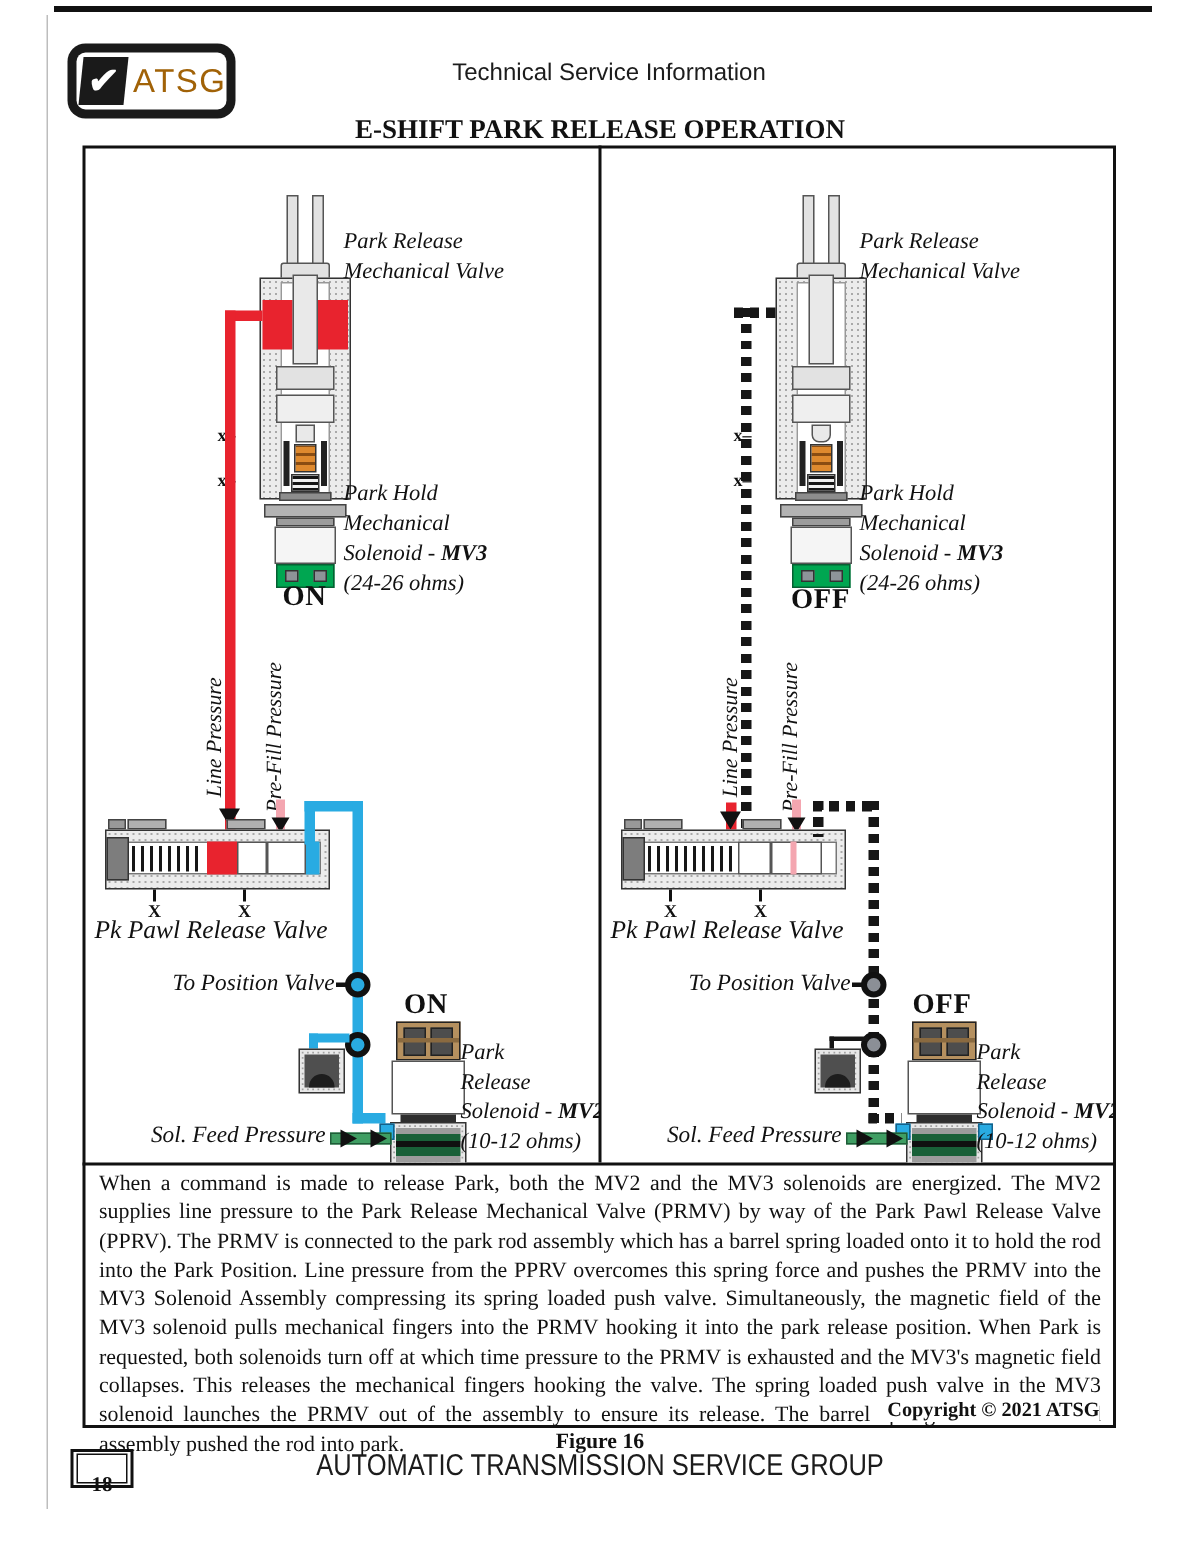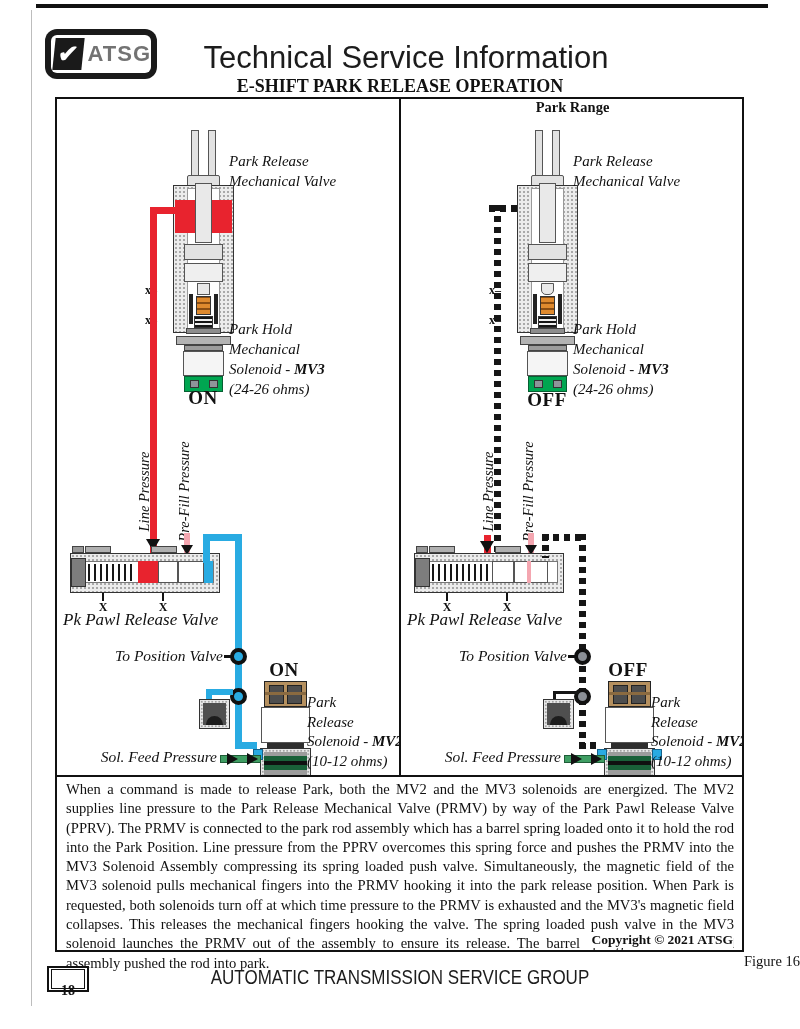--- a/index.html
+++ b/index.html
@@ -33,24 +33,24 @@
 </style>
 </head>
 <body>
 
 <div class="abs" style="left:36px;top:4px;width:732px;height:4px;background:#111;"></div>
 <div class="abs" style="left:31px;top:10px;width:1px;height:996px;background:#bdbdbd;"></div>
 
 <div class="abs" style="left:45px;top:29px;width:112px;height:50px;background:#1a1a1a;border-radius:12px;display:flex;align-items:center;justify-content:center;">
   <div style="background:#fff;border-radius:6px;height:38px;width:100px;display:flex;align-items:center;">
     <div style="width:36px;height:32px;margin-left:3px;background:#1a1a1a;color:#fff;display:flex;align-items:center;justify-content:center;font-size:24px;font-weight:bold;transform:skewX(-6deg);">✔</div>
-    <div style="font-family:'Liberation Sans',sans-serif;font-weight:700;font-size:22px;color:#737373;padding-left:5px;letter-spacing:1px;">ATSG</div>
-  </div>
-</div>
-<div class="abs" style="left:12px;right:0;top:40px;text-align:center;font-family:'Liberation Sans',sans-serif;font-size:31px;color:#1c1c1c;">Technical Service Information</div>
+    <div style="font-family:'Liberation Sans',sans-serif;font-weight:400;font-size:22px;color:#a16207;padding-left:5px;letter-spacing:1px;">ATSG</div>
+  </div>
+</div>
+<div class="abs" style="left:12px;right:0;top:40px;text-align:center;font-family:'Liberation Sans',sans-serif;font-size:16px;color:#1c1c1c;">Technical Service Information</div>
 <div class="abs" style="left:0;right:0;top:76px;text-align:center;font-family:'Liberation Serif',serif;font-weight:bold;font-size:18px;">E-SHIFT PARK RELEASE OPERATION</div>
 
 <div class="abs" style="left:55px;top:97px;width:689px;height:855px;border:2px solid #111;box-sizing:border-box;"></div>
 <div class="abs" style="left:399px;top:97px;width:2px;height:678px;background:#111;"></div>
 <div class="abs" style="left:55px;top:775px;width:689px;height:2px;background:#111;"></div>
 
 <div class="panel" style="left:57px;">
 
   <div class="part gray" style="left:134px;top:33px;width:8px;height:48px;"></div>
   <div class="part gray" style="left:151px;top:33px;width:8px;height:48px;"></div>
@@ -147,21 +147,20 @@
   <div class="abs anno" style="left:24px;top:650px;width:136px;text-align:right;font-size:15.5px;">Sol. Feed Pressure</div>
   <div class="abs anno" style="left:250px;top:596px;line-height:19.5px;">
     <span>Park</span><br>
     <span>Release</span><br>
     <span>Solenoid - </span><b>MV2</b><br>
     <span>(10-12 ohms)</span>
   </div>
 </div>
 
 <div class="panel" style="left:401px;">
-  <div class="panel-heading">Park Range</div>
 
   <div class="part gray" style="left:134px;top:33px;width:8px;height:48px;"></div>
   <div class="part gray" style="left:151px;top:33px;width:8px;height:48px;"></div>
   <div class="part gray" style="left:130px;top:78px;width:33px;height:30px;border-radius:2px;"></div>
   <div class="part hatch" style="left:116px;top:88px;width:61px;height:148px;"></div>
   <div class="part" style="left:130px;top:91px;width:33px;height:142px;background:#fff;border:1px solid #999;"></div>
   <div class="part gray" style="left:138px;top:86px;width:17px;height:60px;background:#e9e9e9;"></div>
   <div class="part gray" style="left:127px;top:147px;width:39px;height:16px;"></div>
   <div class="part gray" style="left:127px;top:166px;width:39px;height:19px;background:#efefef;"></div>
   <div class="part gray" style="left:140px;top:186px;width:13px;height:12px;background:#e9e9e9;border-radius:0 0 5px 5px;"></div>
@@ -254,19 +253,19 @@
     <span>Solenoid - </span><b>MV2</b><br>
     <span>(10-12 ohms)</span>
   </div>
 </div>
 
 <div class="abs" style="left:57px;top:777px;width:686px;height:173px;box-sizing:border-box;padding:3px 9px;">
   <div style="font-family:'Liberation Serif',serif;font-size:14.6px;line-height:19.3px;text-align:justify;">When a command is made to release Park, both the MV2 and the MV3 solenoids are energized. The MV2 supplies line pressure to the Park Release Mechanical Valve (PRMV) by way of the Park Pawl Release Valve (PPRV). The PRMV is connected to the park rod assembly which has a barrel spring loaded onto it to hold the rod into the Park Position. Line pressure from the PPRV overcomes this spring force and pushes the PRMV into the MV3 Solenoid Assembly compressing its spring loaded push valve. Simultaneously, the magnetic field of the MV3 solenoid pulls mechanical fingers into the PRMV hooking it into the park release position. When Park is requested, both solenoids turn off at which time pressure to the PRMV is exhausted and the MV3's magnetic field collapses. This releases the mechanical fingers hooking the valve. The spring loaded push valve in the MV3 solenoid launches the PRMV out of the assembly to ensure its release. The barrel spring on the Park Rod assembly pushed the rod into park.</div>
   <div style="position:absolute;right:10px;bottom:2px;font-weight:bold;font-size:13.5px;background:#fff;padding-left:6px;">Copyright © 2021 ATSG</div>
 </div>
 
-<div class="abs" style="left:0;right:0;top:953px;text-align:right;font-family:'Liberation Serif',serif;font-size:14.5px;">Figure 16</div>
+<div class="abs" style="left:0;right:0;top:953px;text-align:center;font-family:'Liberation Serif',serif;font-size:14.5px;font-weight:bold;">Figure 16</div>
 <div class="abs" style="left:47px;top:966px;width:42px;height:26px;border:2px solid #111;box-sizing:border-box;display:flex;align-items:center;justify-content:center;">
   <div style="border:1.5px solid #111;width:32px;height:18px;display:flex;align-items:center;justify-content:center;">
     <span style="font-weight:bold;font-size:14px;font-family:'Liberation Serif',serif;margin-top:24px;">18</span>
   </div>
 </div>
 <div class="abs" style="left:0;right:0;top:966px;text-align:center;font-family:'Liberation Sans',sans-serif;font-size:20px;color:#1c1c1c;transform:scaleX(0.85);">AUTOMATIC TRANSMISSION SERVICE GROUP</div>
 
 </body></html>

